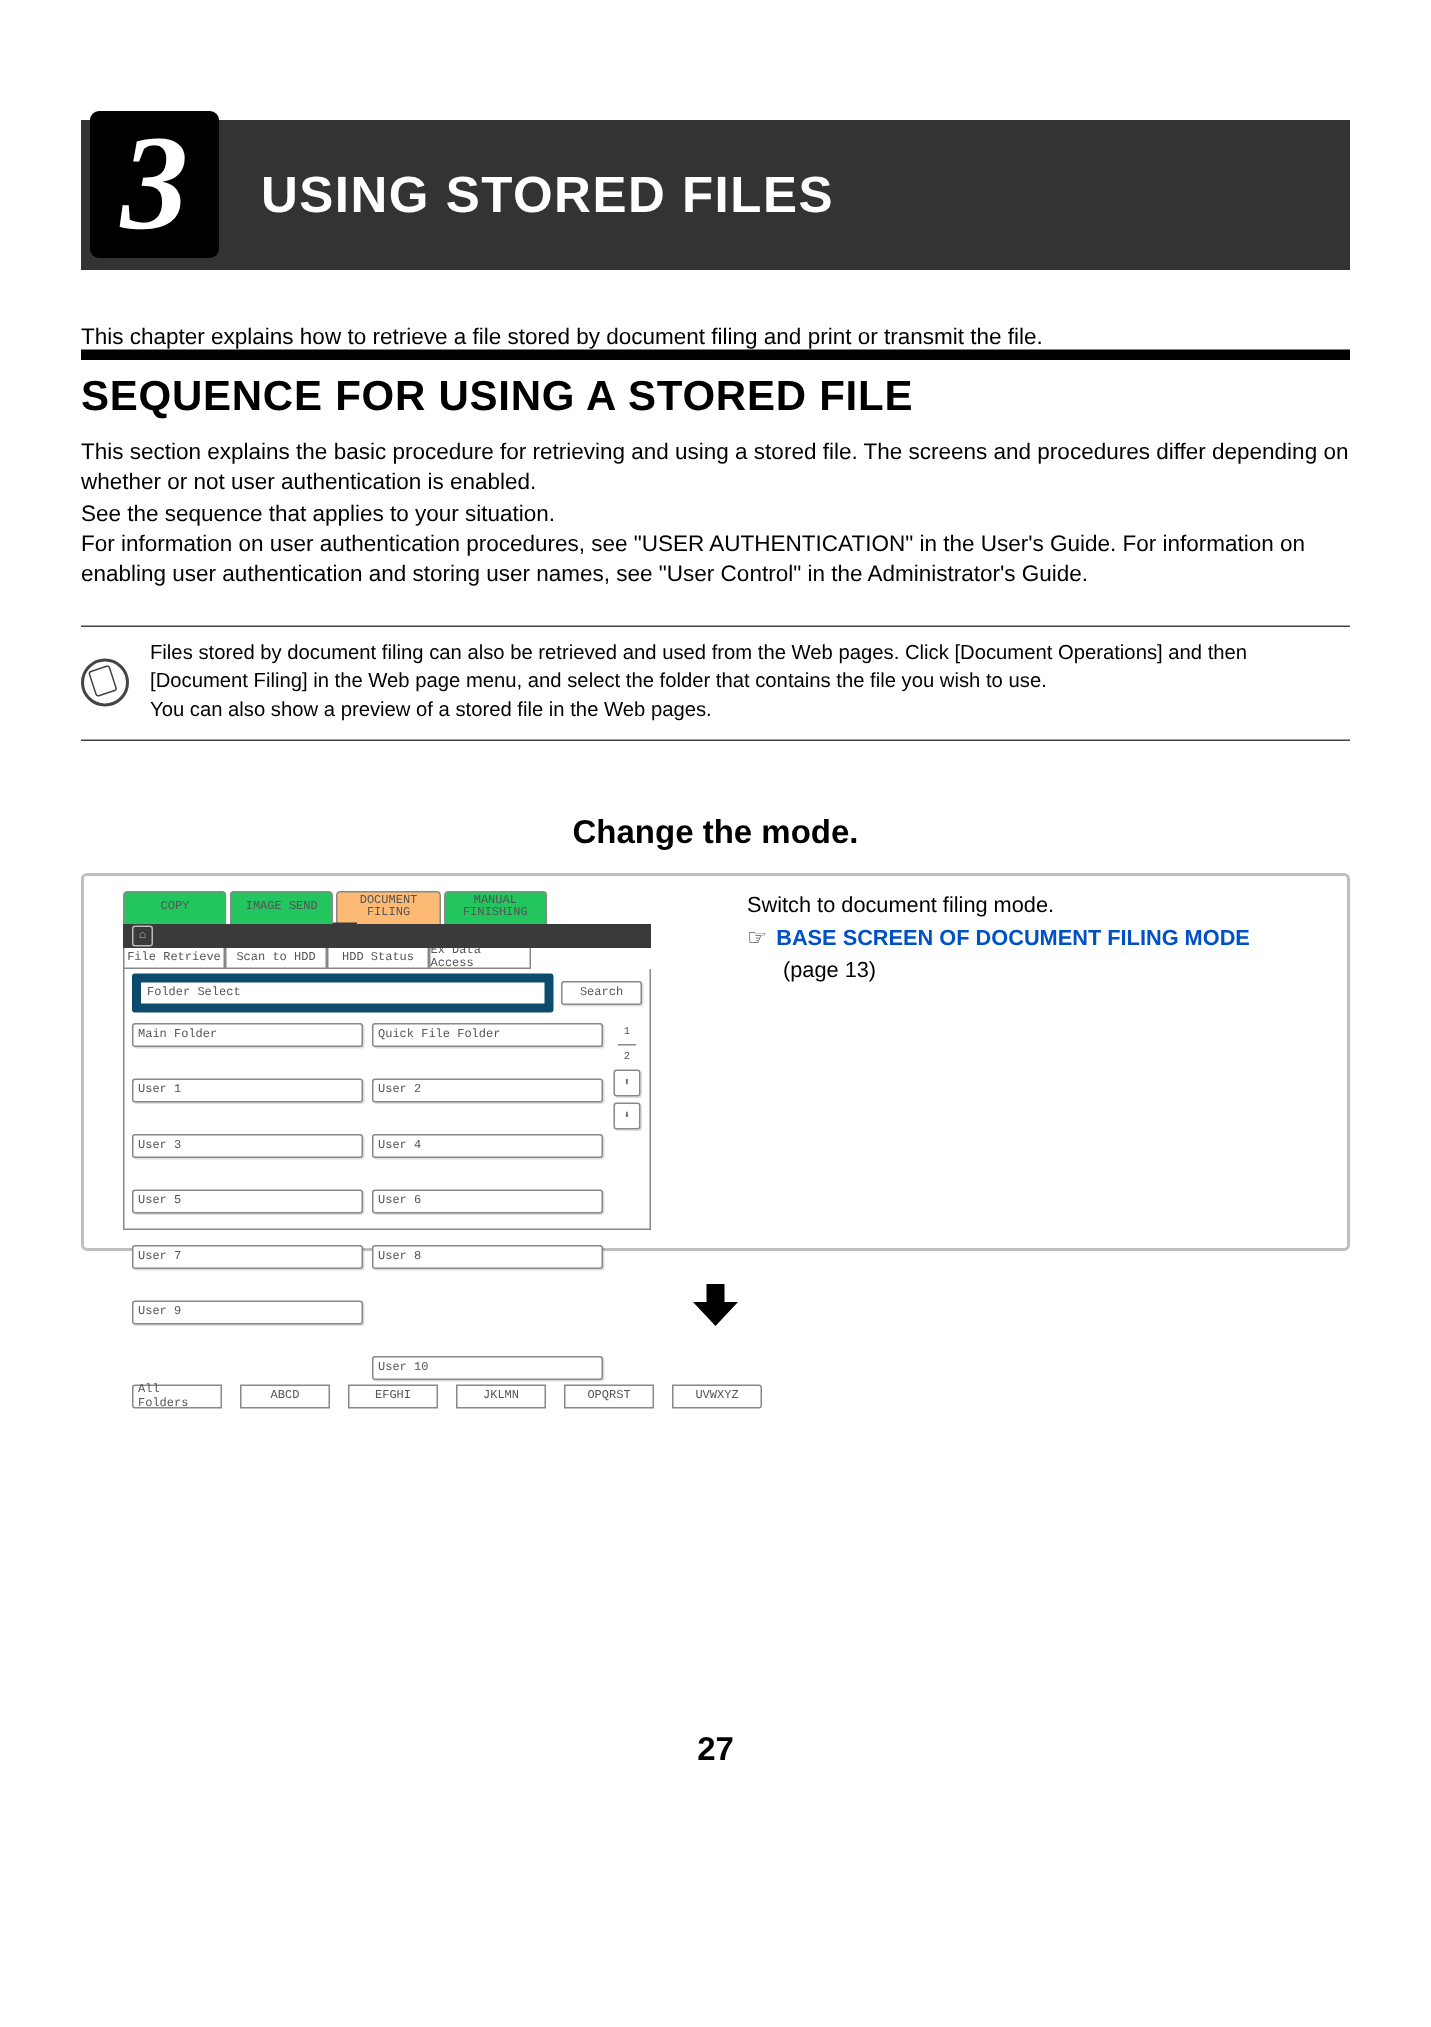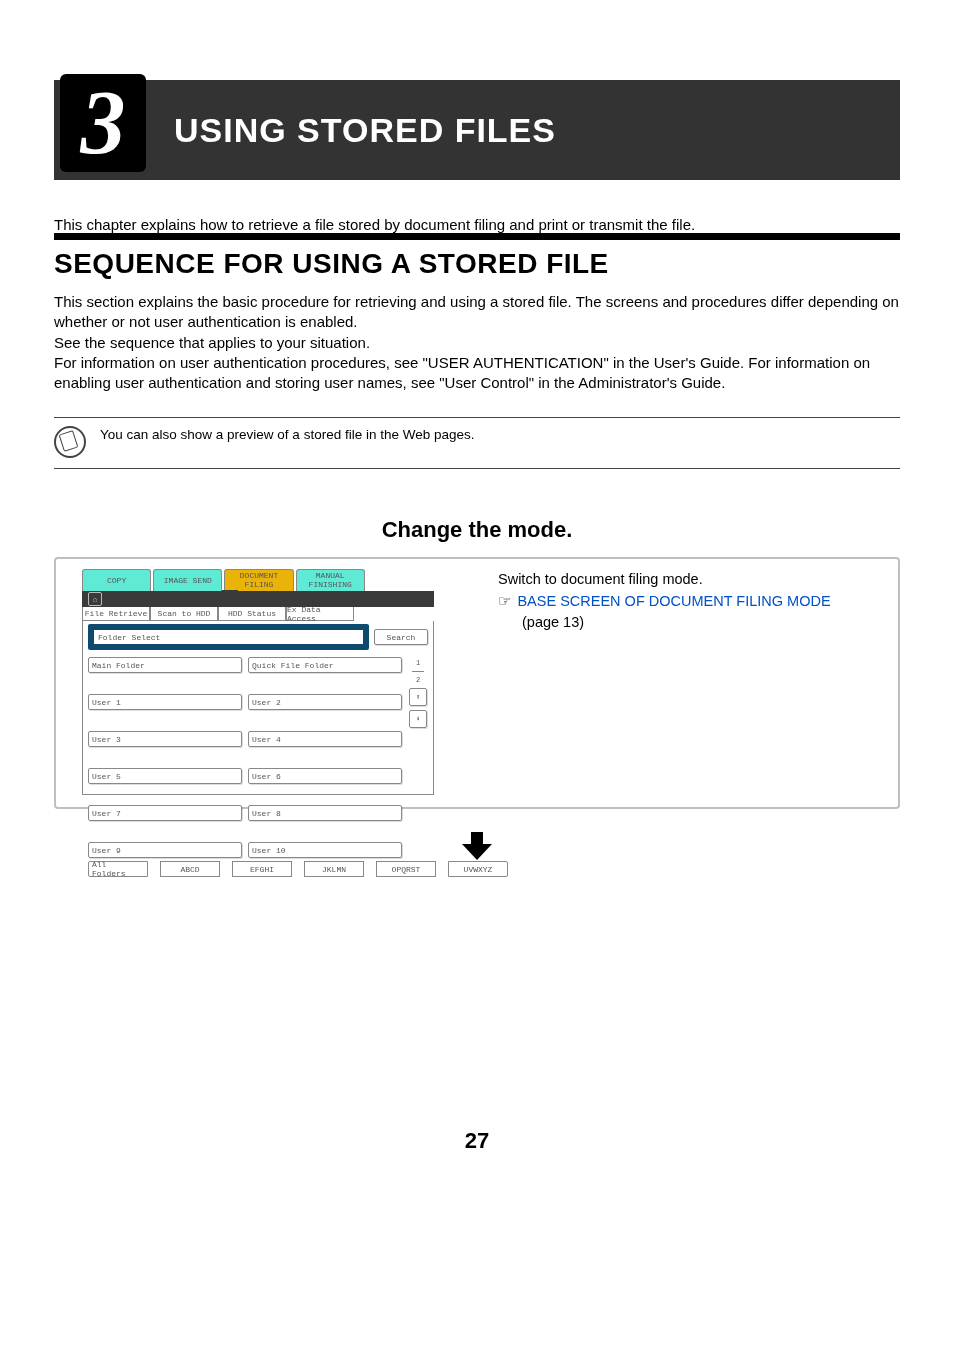--- a/index.html
+++ b/index.html
@@ -123,21 +123,21 @@
     width: 380px;
     position: relative;
   }
   .step-right {
     flex: 1;
     padding-left: 36px;
     font-size: 14.5px;
     line-height: 1.45;
     padding-top: 0;
   }
-  .link { color: #0050c8; }
+  .link { color: #0050c8; font-weight: bold; }
   .pointing-hand {
     display: inline-block;
     margin-right: 6px;
     font-size: 15px;
     color:#000;
   }
 
   
   .ui {
     position: relative;
@@ -154,26 +154,26 @@
   }
   .ui .toptab {
     border: 1px solid #888;
     border-bottom: none;
     border-radius: 3px 3px 0 0;
     flex: 1;
     display: flex;
     align-items: center;
     justify-content: center;
     text-align: center;
-    background: #5eead4;
+    background: #22c55e;
     line-height: 1.05;
     padding: 0 1px;
   }
   .ui .toptab.active {
-    background: #eab308;
+    background: #fdba74;
   }
   .ui .toptab.spacer {
     border:none;
     background:transparent;
   }
   .ui .ribbon {
     height: 16px;
     background: #3a3a3a;
     display: flex;
     align-items: center;
@@ -282,20 +282,21 @@
     <div>This section explains the basic procedure for retrieving and using a stored file. The screens and procedures differ depending on whether or not user authentication is enabled.</div>
     <div>See the sequence that applies to your situation.</div>
     <div>For information on user authentication procedures, see "USER AUTHENTICATION" in the User's Guide. For information on enabling user authentication and storing user names, see "User Control" in the Administrator's Guide.</div>
   </div>
 
   <div class="note-box">
     <div class="note-icon-wrap">
       <div class="note-icon"></div>
     </div>
     <div>
+      <div>Files stored by document filing can also be retrieved and used from the Web pages. Click [Document Operations] and then [Document Filing] in the Web page menu, and select the folder that contains the file you wish to use.</div>
       <div>You can also show a preview of a stored file in the Web pages.</div>
     </div>
   </div>
 
   <div class="step-wrap">
     <div class="step-title">Change the mode.</div>
     <div class="step-box">
       <div class="step-left">
 
         <div class="ui">
@@ -331,21 +332,21 @@
                 <div class="btn" style="justify-content:flex-start;">User 5</div>
                 <div class="btn" style="justify-content:flex-start;">User 7</div>
                 <div class="btn" style="justify-content:flex-start;">User 9</div>
               </div>
               <div class="gcol">
                 <div class="btn" style="justify-content:flex-start;">Quick File Folder</div>
                 <div class="btn" style="justify-content:flex-start;">User 2</div>
                 <div class="btn" style="justify-content:flex-start;">User 4</div>
                 <div class="btn" style="justify-content:flex-start;">User 6</div>
                 <div class="btn" style="justify-content:flex-start;">User 8</div>
-                <div class="btn" style="justify-content:flex-start;">User 10</div>
+                <div class="btn" style="justify-content:flex-start;margin-top:37px;">User 10</div>
               </div>
               <div class="side">
                 <span>1</span>
                 <div style="width:12px;height:1px;background:#888;"></div>
                 <span>2</span>
                 <div class="sq">
                     <span>⬆</span>
                   </div>
                 <div class="sq">
                     <span>⬇</span>

